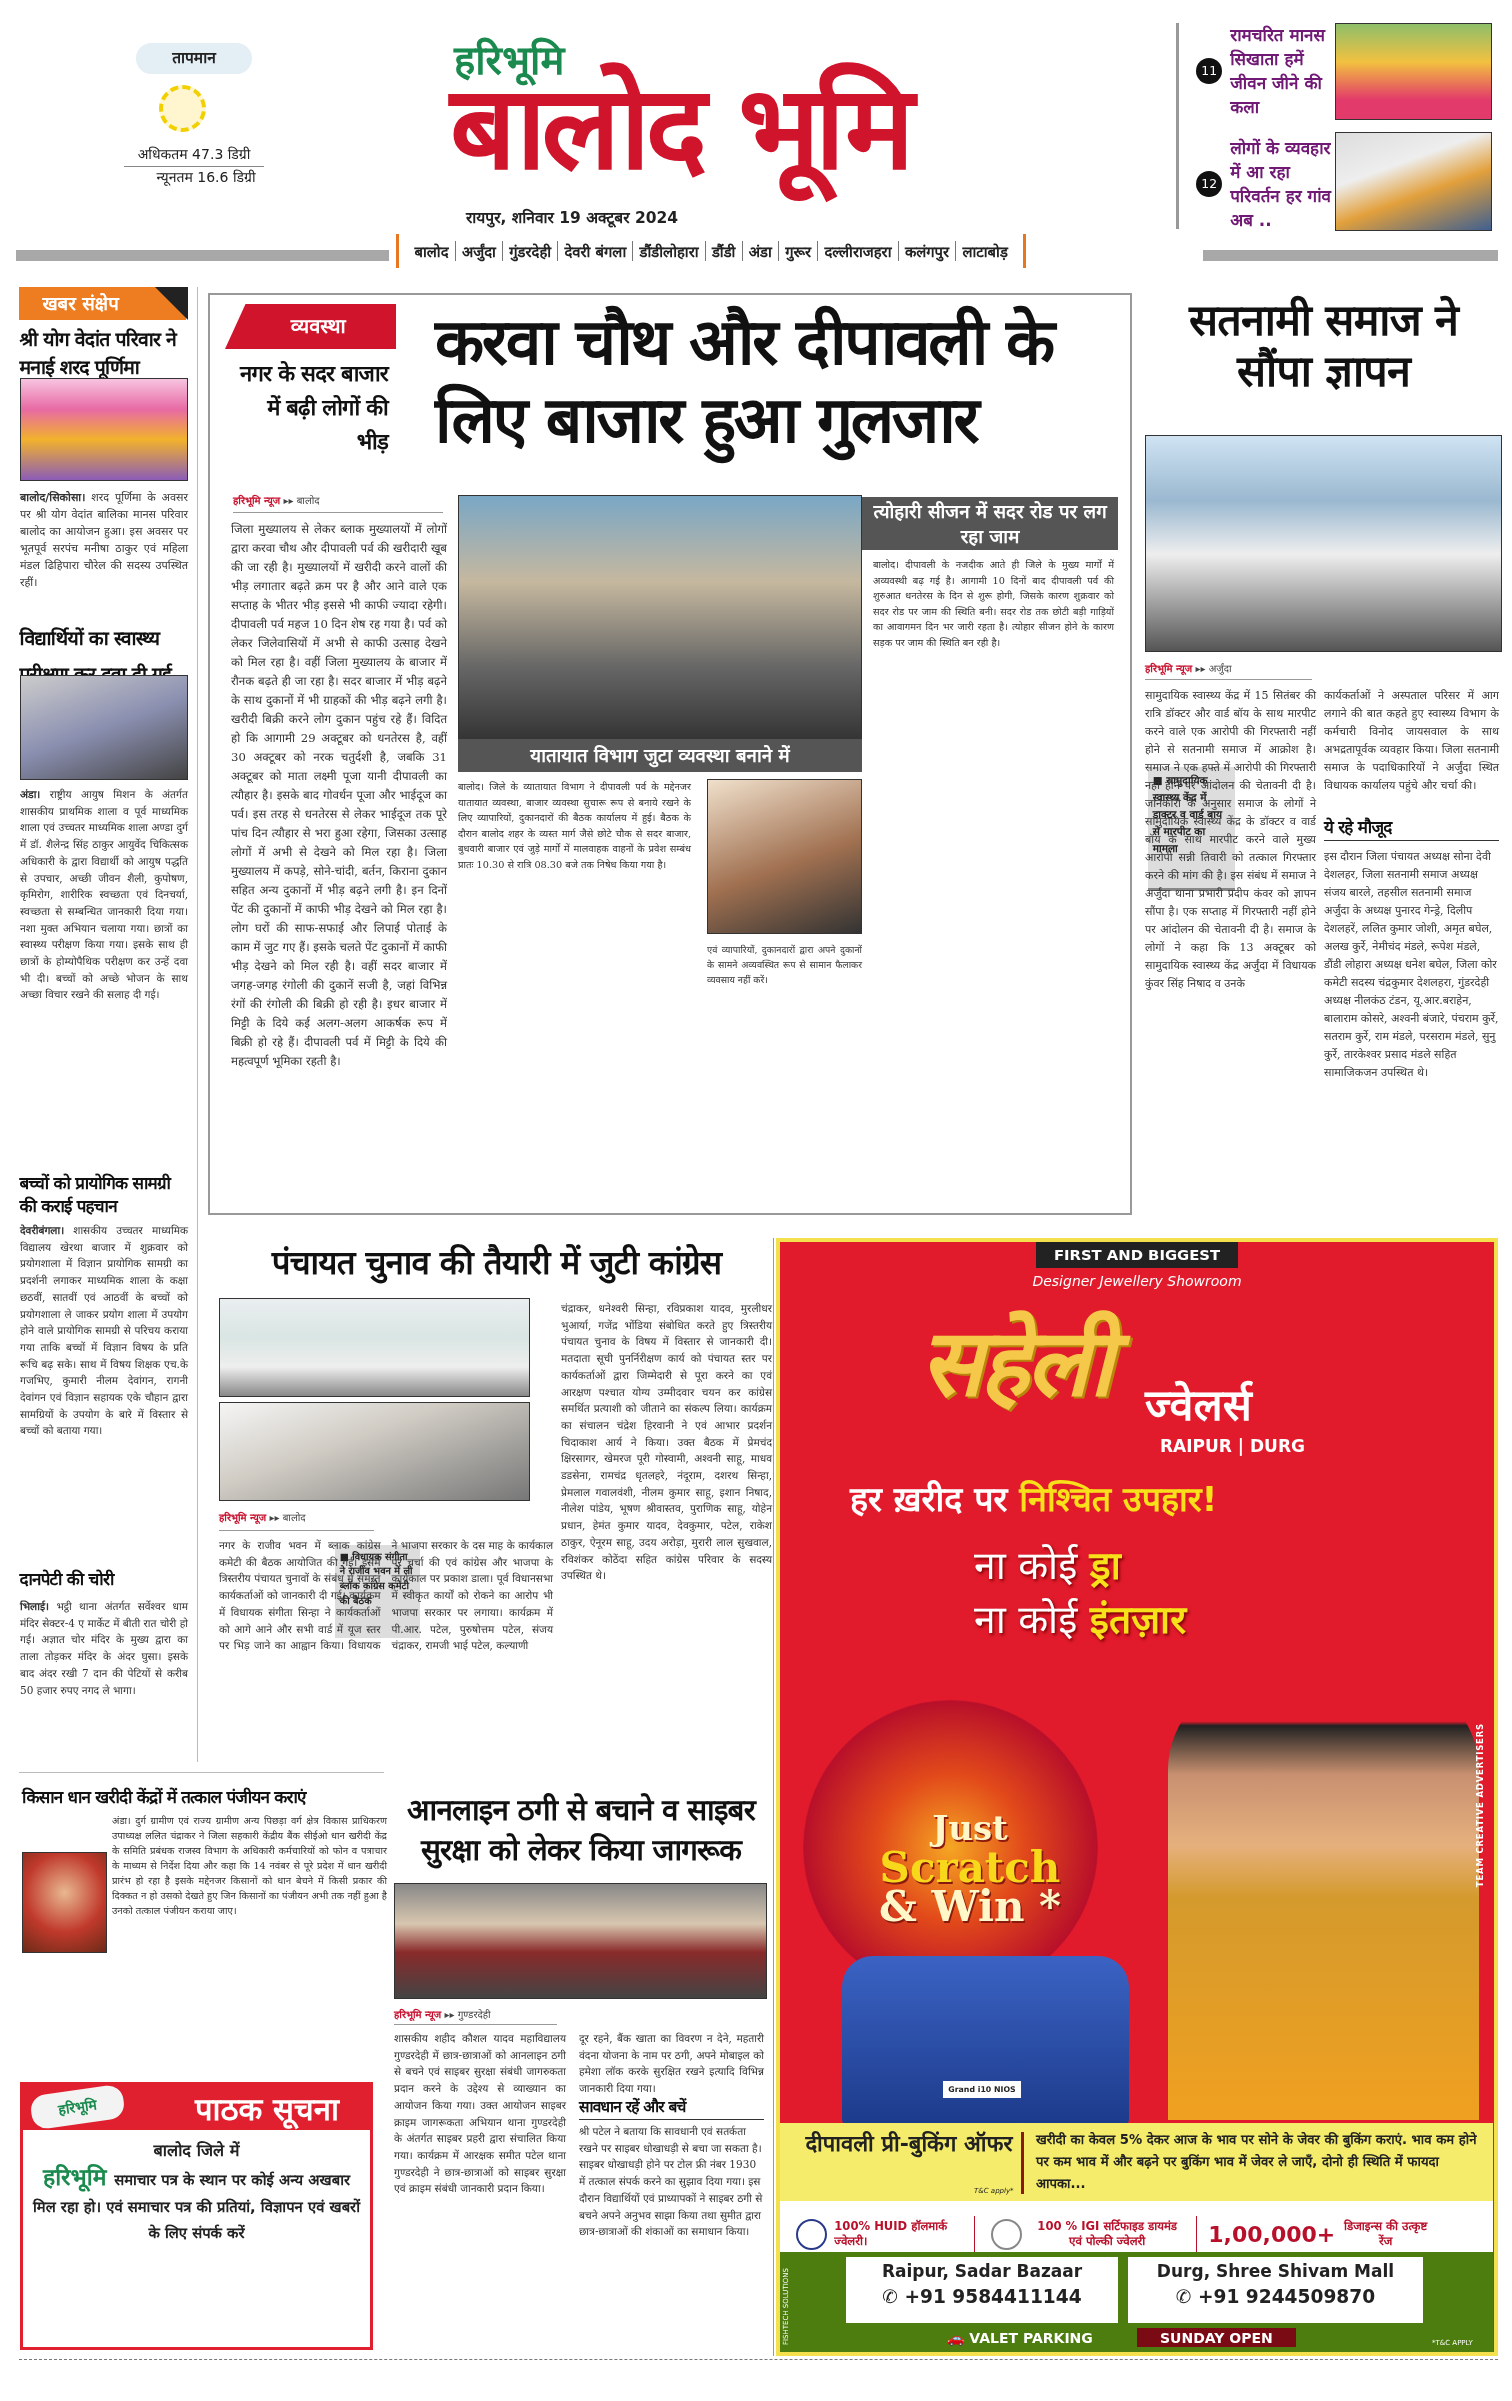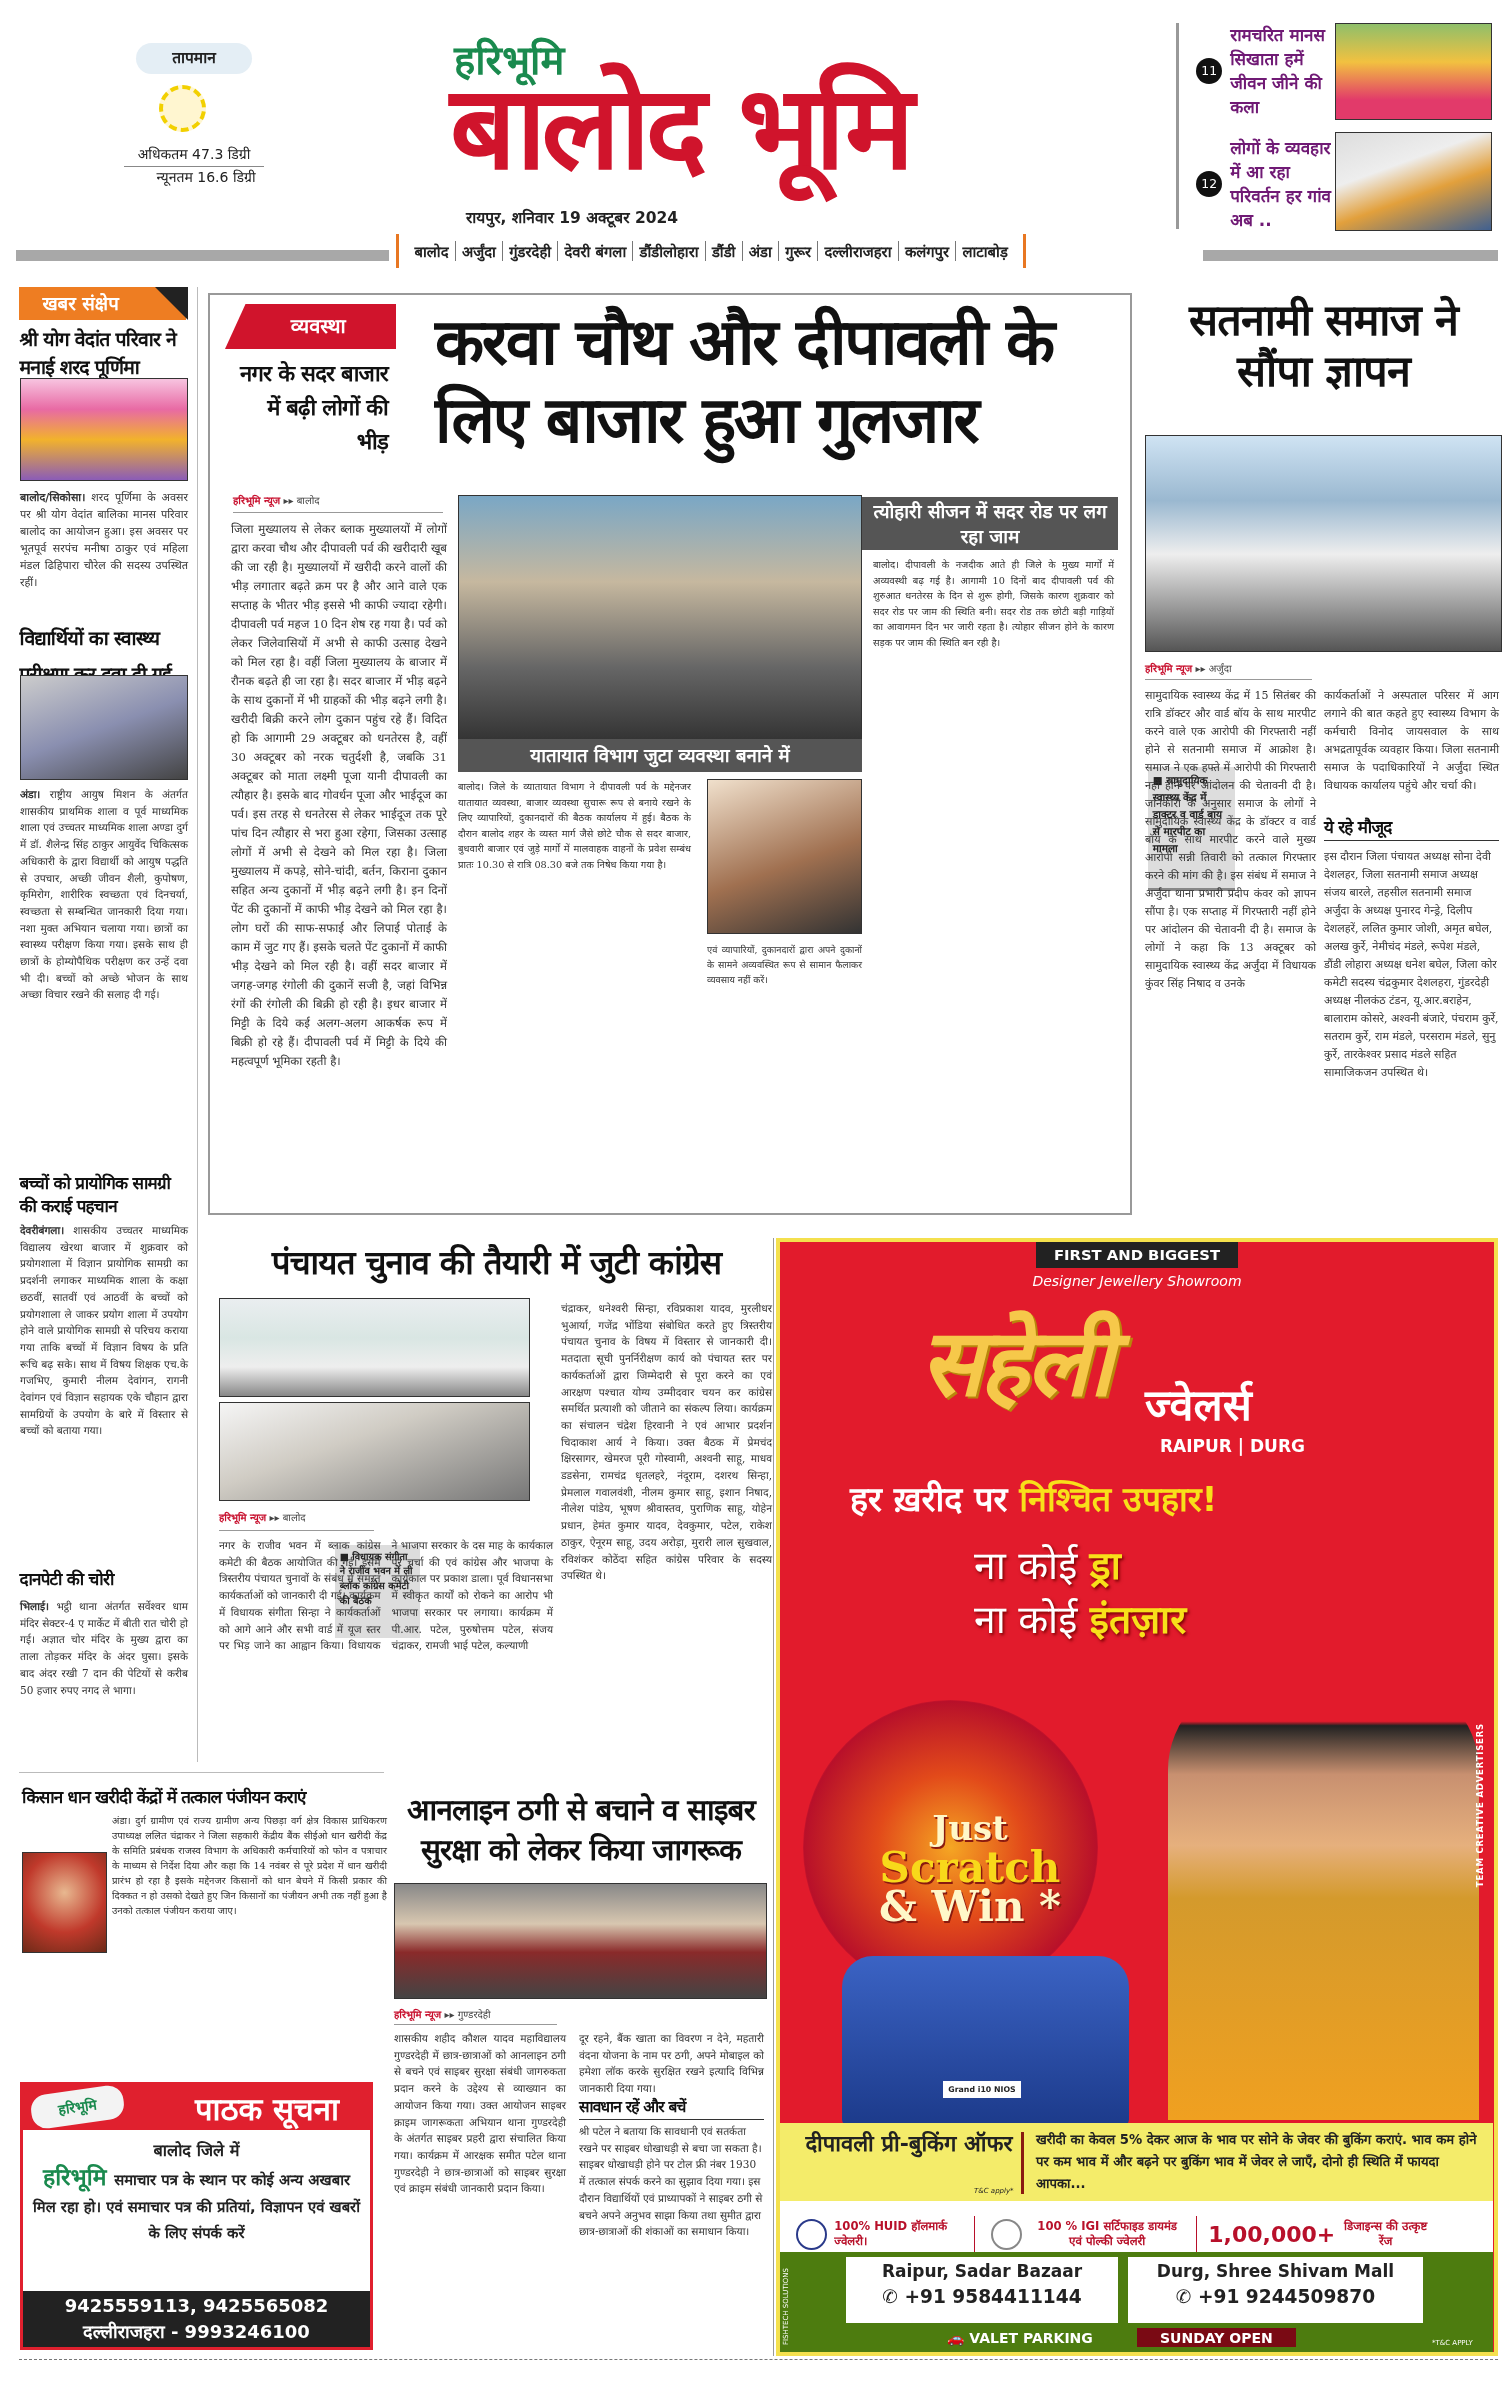--- a/index.html
+++ b/index.html
@@ -137,24 +137,20 @@
 <div class="abs hd" style="left:579px;top:2095px;width:185px;font-size:15.5px;border-bottom:0.8px solid #333;padding-bottom:1.6px">सावधान रहें और बचें</div>
 <div class="abs txt" style="left:579px;top:2123px;width:185px;font-size:10.5px;line-height:16.7px;text-align:left">श्री पटेल ने बताया कि सावधानी एवं सतर्कता रखने पर साइबर धोखाधड़ी से बचा जा सकता है। साइबर धोखाधड़ी होने पर टोल फ्री नंबर 1930 में तत्काल संपर्क करने का सुझाव दिया गया। इस दौरान विद्यार्थियों एवं प्राध्यापकों ने साइबर ठगी से बचने अपने अनुभव साझा किया तथा सुमीत द्वारा छात्र-छात्राओं की शंकाओं का समाधान किया।</div>
 
 <div class="abs" style="left:20px;top:2082px;width:353px;height:268px;border:3.1px solid #e0202e;background:#fff">
   <div style="height:45px;background:#e0202e;display:flex;align-items:center;justify-content:flex-end;padding-right:31px">
     <div style="position:absolute;left:7.8px;top:4.7px;width:93px;height:34px;background:#f3f3f3;border-radius:15.5px;transform:rotate(-8deg);color:#1a8a4e;font-weight:bold;font-size:14px;text-align:center;line-height:34px">हरिभूमि</div>
     <span style="color:#fff;font-weight:bold;font-size:31px">पाठक सूचना</span>
   </div>
   <div style="text-align:center;font-weight:bold;font-size:16.3px;margin-top:9.3px">बालोद जिले में</div>
   <div style="text-align:center;font-weight:bold;font-size:14.8px;line-height:26.4px;padding:3.1px 9.3px"><span style="color:#1a8a4e;font-size:23px;margin-right:7.8px">हरिभूमि</span><span>समाचार पत्र के स्थान पर कोई अन्य अखबार मिल रहा हो। एवं समाचार पत्र की प्रतियां, विज्ञापन एवं खबरों के लिए संपर्क करें</span></div>
-  <div style="position:absolute;left:0;right:0;bottom:0;height:56px;background:#222;color:#fff;text-align:center;font-weight:bold;font-size:18px;line-height:26.4px;padding-top:1.6px">
-    <div>9425559113, 9425565082</div>
-    <div>दल्लीराजहरा - 9993246100</div>
-  </div>
 </div>
 
 <div class="abs ad">
   <div class="abs" style="left:256px;top:0;width:202px;height:26.4px;background:#222;color:#fff;font-weight:bold;font-size:14.8px;text-align:center;line-height:26.4px">FIRST AND BIGGEST</div>
   <div class="abs" style="left:217px;top:31px;width:280px;text-align:center;color:#fff;font-style:italic;font-size:14px">Designer Jewellery Showroom</div>
   <div class="abs" style="left:140px;top:54px;font-size:93px;font-weight:bold;color:#f6c84a;font-style:italic;letter-spacing:-3.1px;text-shadow:2.3px 2.3px 0 #b8860b">सहेली</div>
   <div class="abs" style="left:365px;top:132px;font-size:43px;font-weight:bold;color:#fff">ज्वेलर्स</div>
   <div class="abs" style="left:380px;top:194px;font-size:17px;font-weight:bold;color:#fff">RAIPUR | DURG</div>
   <div class="abs" style="left:70px;top:233px;font-size:34px;font-weight:bold;color:#fff"><span>हर ख़रीद पर</span> <span style="color:#f8e01a">निश्चित उपहार!</span></div>
   <div class="abs" style="left:194px;top:295px;font-size:39px;color:#fff;text-shadow:1.6px 1.6px 3.1px #700"><span>ना कोई</span> <span style="color:#f8e01a;font-weight:bold">ड्रा</span></div>

